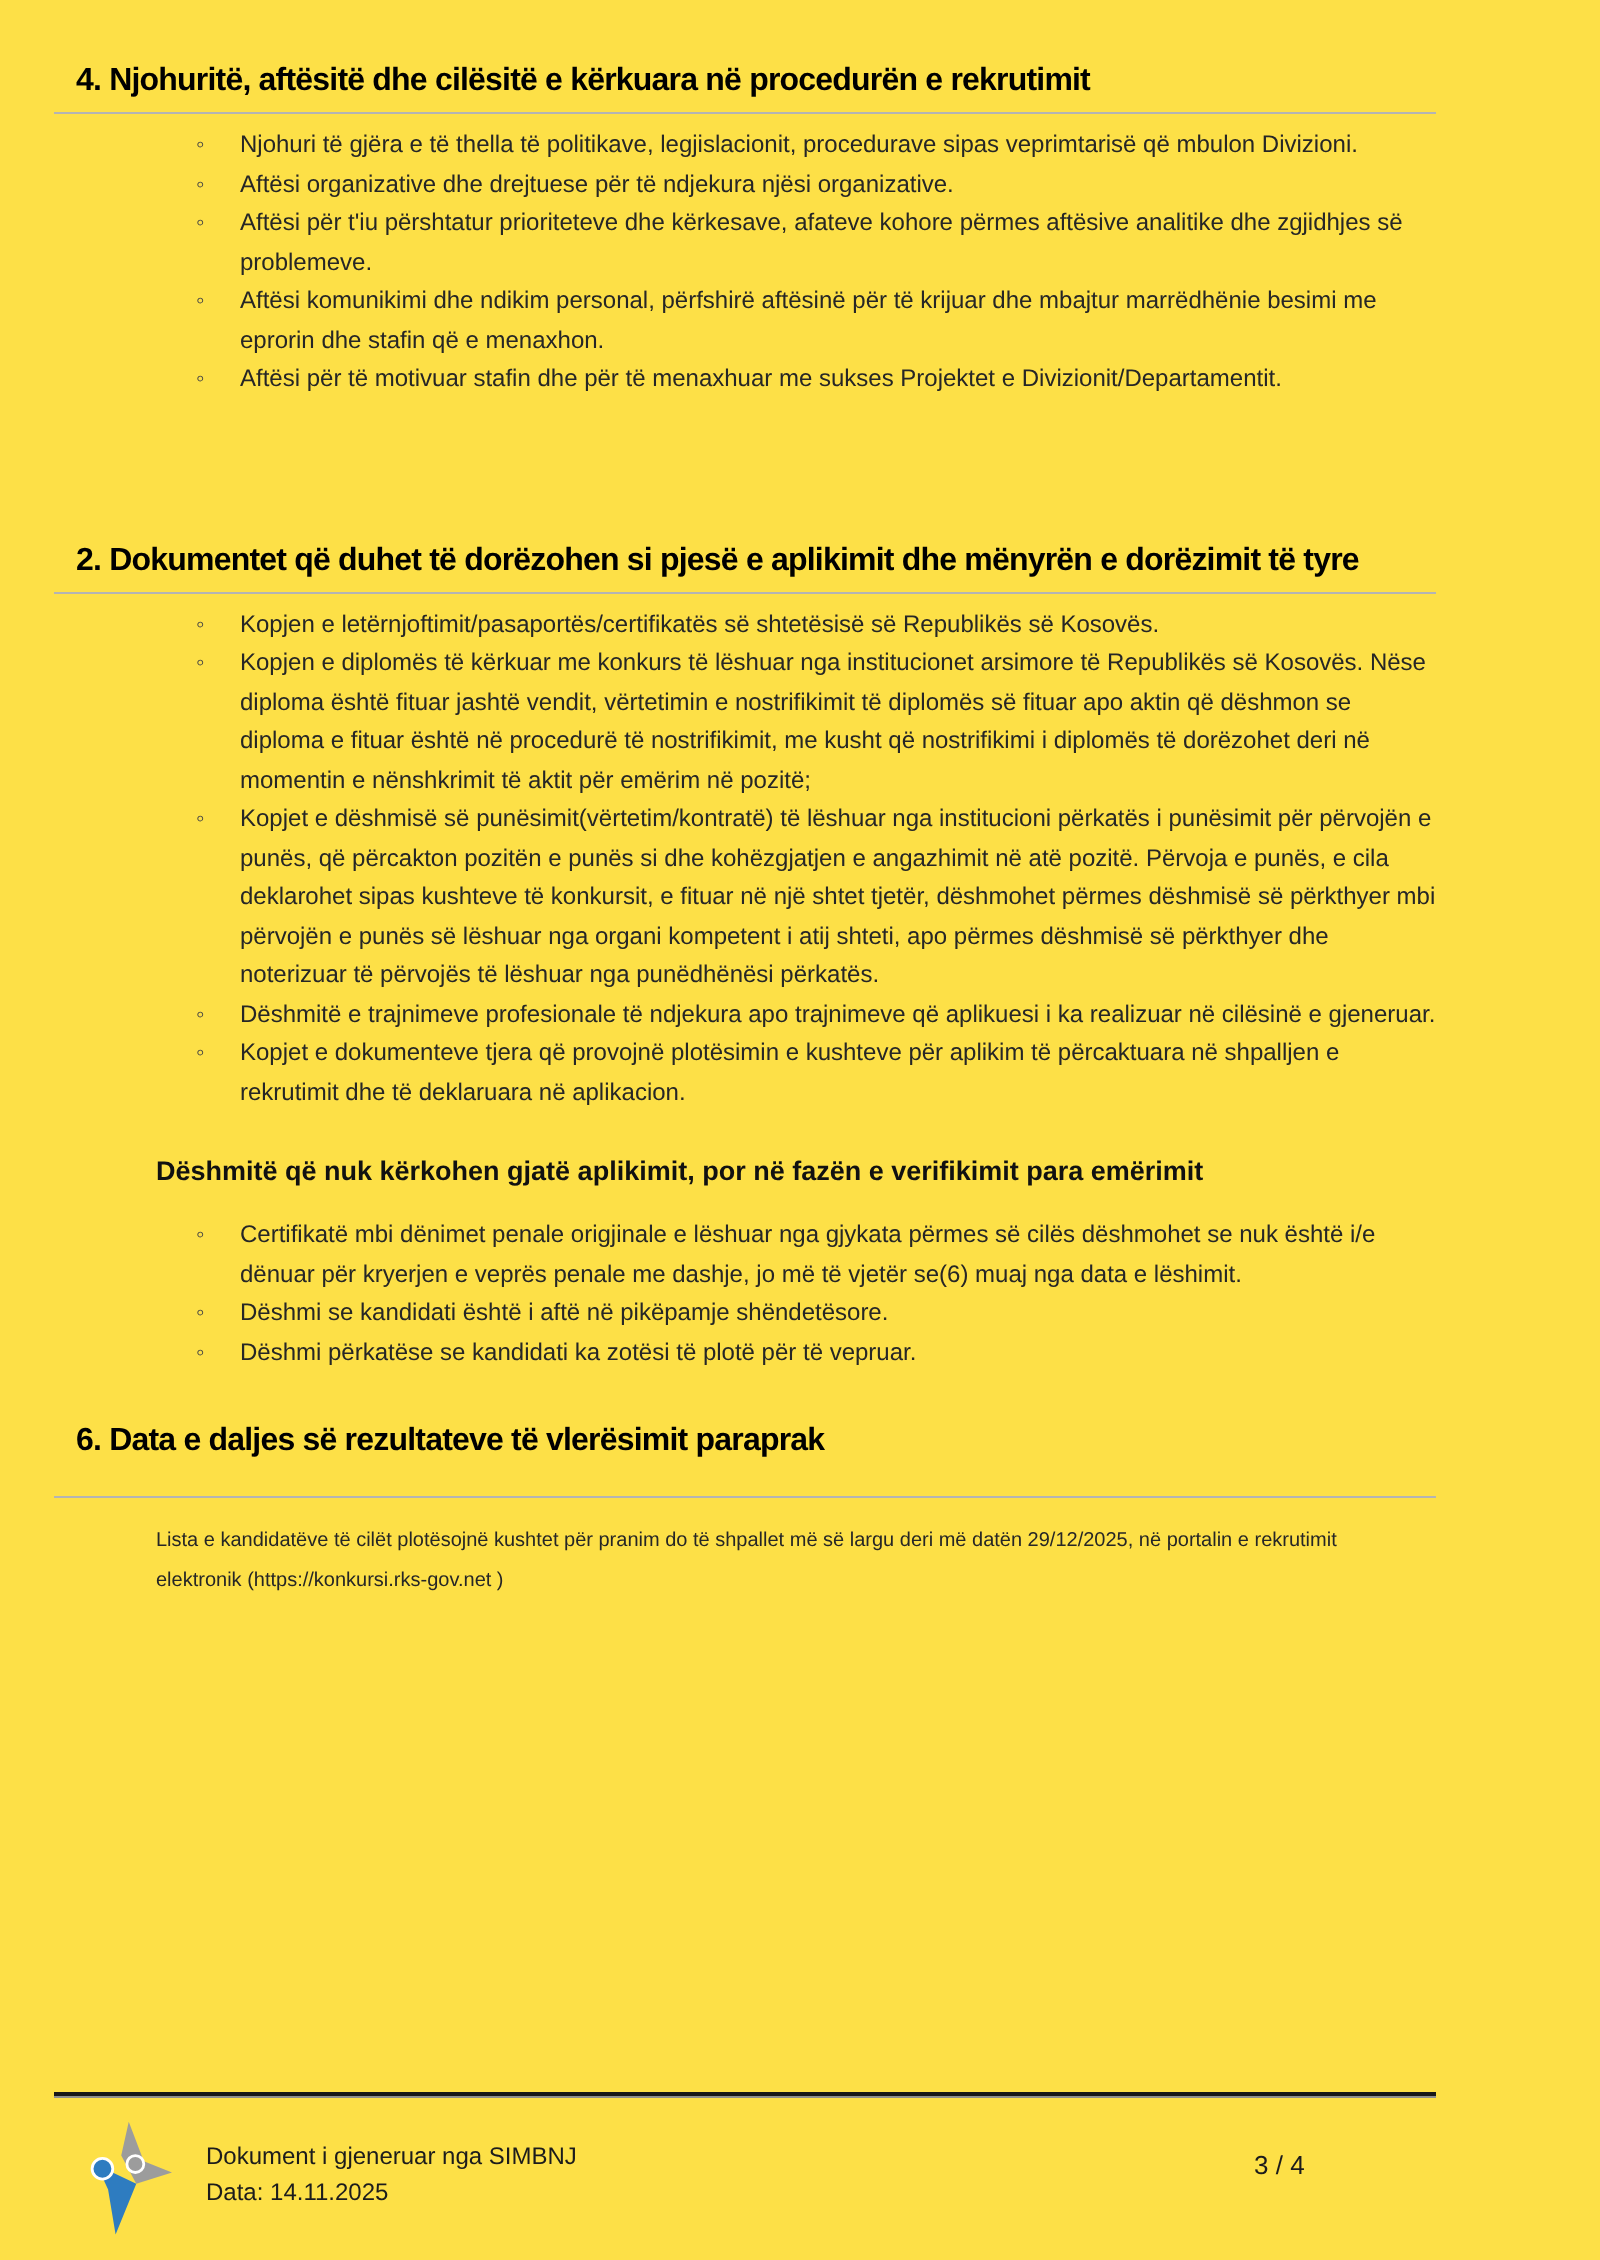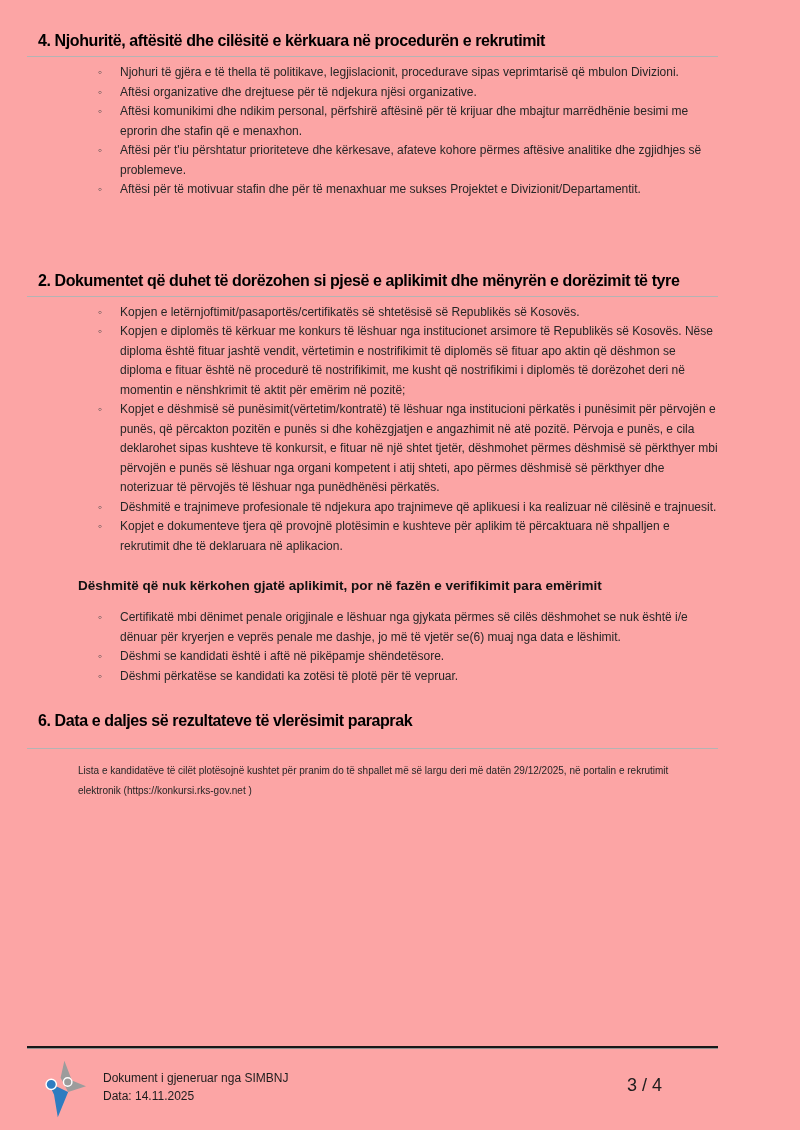--- a/index.html
+++ b/index.html
@@ -1,17 +1,17 @@
 <!DOCTYPE html>
 <html><head>
 <meta charset="utf-8">
 <style>
   html,body { margin:0; padding:0; background:#ffffff; }
   .page {
-    position:relative; width:800px; height:1130px; background:#fca5a5;
+    position:relative; width:800px; height:1130px; background:#fde047;
     font-family:"Liberation Sans","DejaVu Sans",sans-serif; color:#262626;
     overflow:hidden;
   }
   .content { position:absolute; left:27px; top:0; width:691px; }
 
   .sec-h {
     margin:0; padding:0 0 0 11px; width:700px;
     font-size:16px; font-weight:bold; line-height:22px;
     letter-spacing:-0.4px; color:#000000;
   }
@@ -44,49 +44,49 @@
 
   .footer { position:absolute; left:27px; top:1046px; width:691px; height:70px; }
   .foot-rule { height:2px; background:#181818; border-bottom:1px solid #8f8f8f; }
   .logo { position:absolute; left:12px; top:14px; width:47px; height:60px; }
   .foot-text {
     position:absolute; left:76px; top:24px;
     font-size:12px; line-height:17.5px; color:#1c1c1c;
   }
   .pagenum {
     position:absolute; left:600px; top:29px;
-    font-size:18px; color:#1c1c1c;
+    font-size:13px; color:#1c1c1c;
   }
 </style>
 </head>
 <body>
 
 <div class="page">
   <div class="content">
 
     <section class="sec4">
       <h2 class="sec-h">4. Njohuritë, aftësitë dhe cilësitë e kërkuara në procedurën e rekrutimit</h2>
       <div class="rule"></div>
       <ul class="blist">
           <li>Njohuri të gjëra e të thella të politikave, legjislacionit, procedurave sipas veprimtarisë që mbulon Divizioni.</li>
           <li>Aftësi organizative dhe drejtuese për të ndjekura njësi organizative.</li>
+          <li>Aftësi për t'iu përshtatur prioriteteve dhe kërkesave, afateve kohore përmes aftësive analitike dhe zgjidhjes së problemeve.</li>
           <li>Aftësi komunikimi dhe ndikim personal, përfshirë aftësinë për të krijuar dhe mbajtur marrëdhënie besimi me eprorin dhe stafin që e menaxhon.</li>
-          <li>Aftësi për t'iu përshtatur prioriteteve dhe kërkesave, afateve kohore përmes aftësive analitike dhe zgjidhjes së problemeve.</li>
           <li>Aftësi për të motivuar stafin dhe për të menaxhuar me sukses Projektet e Divizionit/Departamentit.</li>
         </ul>
     </section>
 
     <section class="sec5">
       <h2 class="sec-h">2. Dokumentet që duhet të dorëzohen si pjesë e aplikimit dhe mënyrën e dorëzimit të tyre</h2>
       <div class="rule"></div>
       <ul class="blist">
           <li>Kopjen e letërnjoftimit/pasaportës/certifikatës së shtetësisë së Republikës së Kosovës.</li>
           <li>Kopjen e diplomës të kërkuar me konkurs të lëshuar nga institucionet arsimore të Republikës së Kosovës. Nëse diploma është fituar jashtë vendit, vërtetimin e nostrifikimit të diplomës së fituar apo aktin që dëshmon se diploma e fituar është në procedurë të nostrifikimit, me kusht që nostrifikimi i diplomës të dorëzohet deri në momentin e nënshkrimit të aktit për emërim në pozitë;</li>
           <li>Kopjet e dëshmisë së punësimit(vërtetim/kontratë) të lëshuar nga institucioni përkatës i punësimit për përvojën e punës, që përcakton pozitën e punës si dhe kohëzgjatjen e angazhimit në atë pozitë. Përvoja e punës, e cila deklarohet sipas kushteve të konkursit, e fituar në një shtet tjetër, dëshmohet përmes dëshmisë së përkthyer mbi përvojën e punës së lëshuar nga organi kompetent i atij shteti, apo përmes dëshmisë së përkthyer dhe noterizuar të përvojës të lëshuar nga punëdhënësi përkatës.</li>
-          <li>Dëshmitë e trajnimeve profesionale të ndjekura apo trajnimeve që aplikuesi i ka realizuar në cilësinë e trajnuesit.</li>
+          <li>Dëshmitë e trajnimeve profesionale të ndjekura apo trajnimeve që aplikuesi i ka realizuar në cilësinë e gjeneruar.</li>
           <li>Kopjet e dokumenteve tjera që provojnë plotësimin e kushteve për aplikim të përcaktuara në shpalljen e rekrutimit dhe të deklaruara në aplikacion.</li>
         </ul>
       <h3 class="subhead">Dëshmitë që nuk kërkohen gjatë aplikimit, por në fazën e verifikimit para emërimit</h3>
       <ul class="blist sublist">
           <li>Certifikatë mbi dënimet penale origjinale e lëshuar nga gjykata përmes së cilës dëshmohet se nuk është i/e dënuar për kryerjen e veprës penale me dashje, jo më të vjetër se(6) muaj nga data e lëshimit.</li>
           <li>Dëshmi se kandidati është i aftë në pikëpamje shëndetësore.</li>
           <li>Dëshmi përkatëse se kandidati ka zotësi të plotë për të vepruar.</li>
         </ul>
     </section>
 

